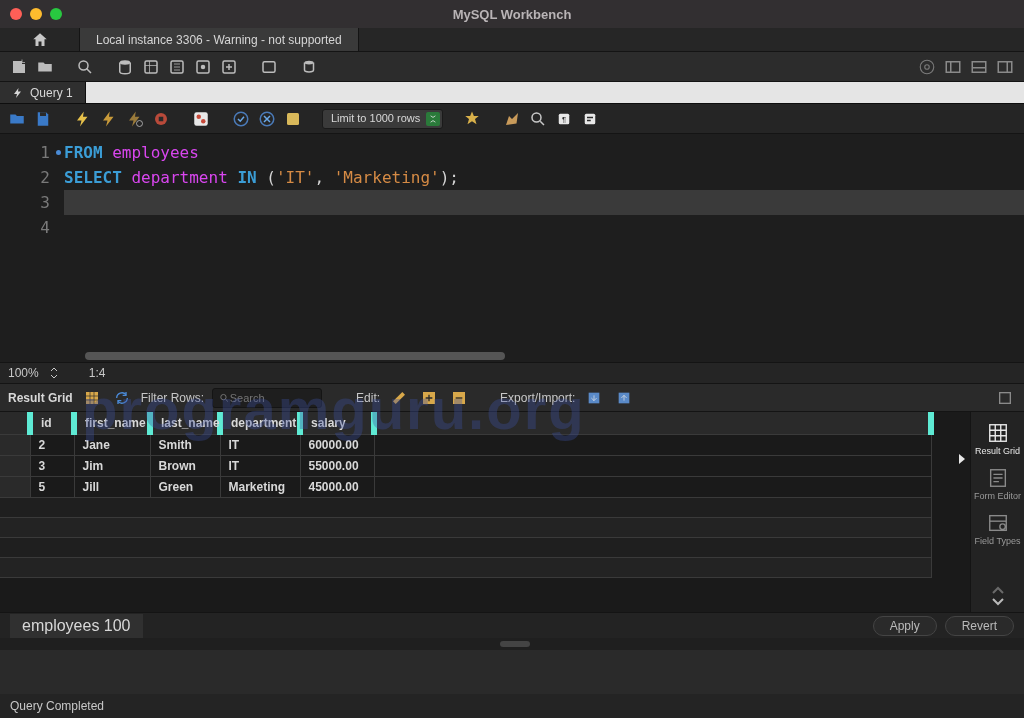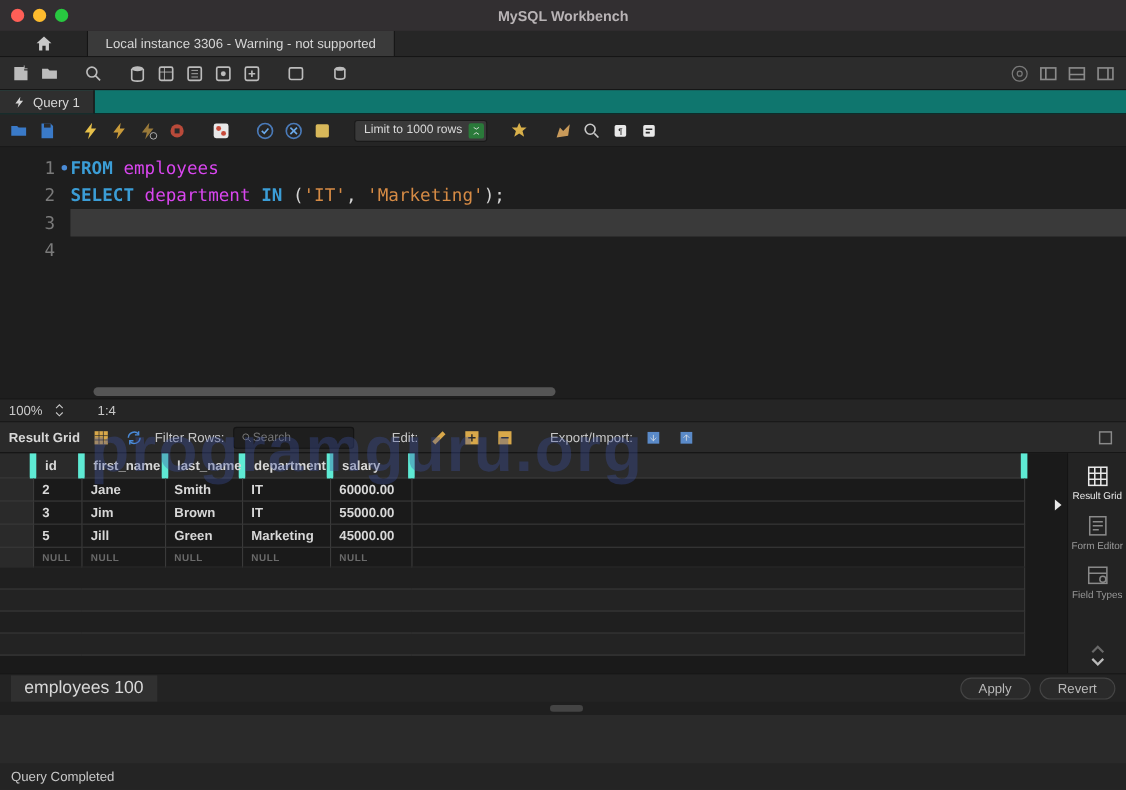--- a/index.html
+++ b/index.html
@@ -53,21 +53,21 @@
   }
   .tb-icon {
     width: 22px; height: 22px; display:flex; align-items:center; justify-content:center;
     color:#9e9e9e;
   }
   .tb-sep { width: 10px; }
   .tb-right { margin-left:auto; display:flex; gap:4px; align-items:center; }
 
   
   .query-tabs {
-    height: 22px; background:#0f766e; display:flex; align-items:stretch;
+    height: 22px; background:#e5e5e5; display:flex; align-items:stretch;
     border-bottom:1px solid #0e0e0e;
   }
   .query-tab {
     display:flex; align-items:center; gap:6px; padding:0 12px;
     background:#2f2f2f; color:#d8d8d8; font-size:12px;
     border-right:1px solid #0e0e0e;
   }
 
   
   .editor-toolbar {
@@ -598,29 +598,20 @@
         </tr>
         <tr>
           <td class="row-handle"></td>
           <td>5</td>
             <td>Jill</td>
             <td>Green</td>
             <td>Marketing</td>
             <td>45000.00</td>
             <td></td>
         </tr>
-        <tr class="null-row">
-          <td class="row-handle"></td>
-          <td class="null-cell">NULL</td>
-            <td class="null-cell">NULL</td>
-            <td class="null-cell">NULL</td>
-            <td class="null-cell">NULL</td>
-            <td class="null-cell">NULL</td>
-            <td></td>
-        </tr>
         <tr class="blank-row">
             <td colspan="7"></td>
           </tr>
         <tr class="blank-row alt">
             <td colspan="7"></td>
           </tr>
         <tr class="blank-row">
             <td colspan="7"></td>
           </tr>
         <tr class="blank-row alt">

